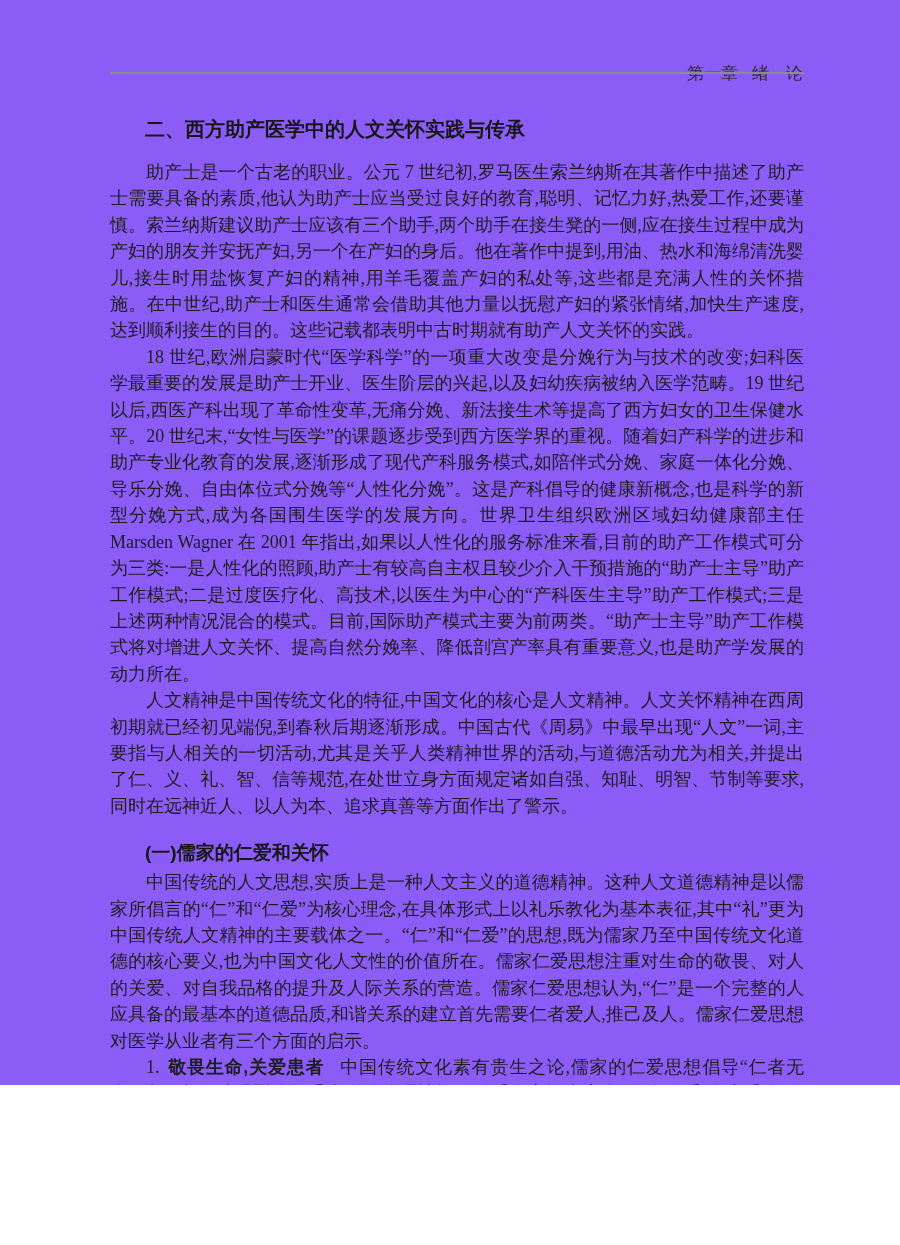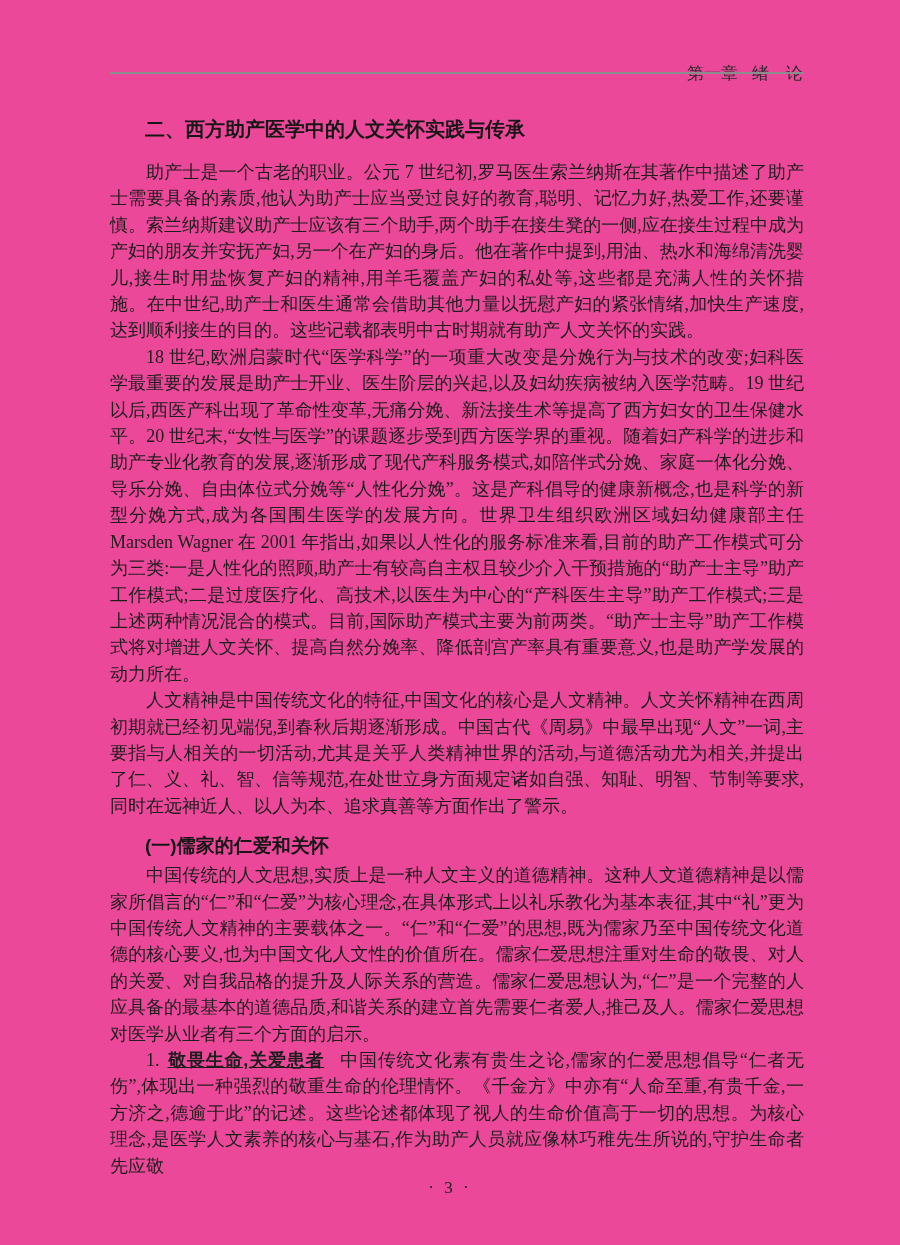--- a/index.html
+++ b/index.html
@@ -1,20 +1,20 @@
 <!DOCTYPE html>
 <html><head>
 <meta charset="utf-8">
 <style>
   html, body { margin: 0; padding: 0; background: #ffffff; }
   .page {
     position: relative;
     width: 900px;
-    height: 1245px;
-    background: #ec4899;
+    height: 1085px;
+    background: #8b5cf6;
     overflow: hidden;
     font-family: "Liberation Serif", "DejaVu Serif", serif;
     color: #1d1d1d;
   }
   .running-head {
     position: absolute;
     top: 42px;
     right: 97px;
     font-size: 17px;
     color: #2b2b2b;
@@ -51,28 +51,27 @@
     text-indent: 2em;
     margin: 0;
     color: #1d1d1d;
   }
   .sub-heading {
     font-family: "Liberation Sans", "DejaVu Sans", sans-serif;
     font-weight: 700;
     font-size: 19px;
     line-height: 25px;
     color: #161616;
-    margin: 14px 0 4px 35px;
+    margin: 21px 0 4px 35px;
   }
   .item-num { margin-right: 8px; }
   .item-lead {
     font-family: "Liberation Sans", "DejaVu Sans", sans-serif;
     font-weight: 700;
     margin-right: 16px;
-    text-decoration: underline;
   }
   .footer {
     position: absolute;
     left: 0;
     right: 0;
     top: 1178px;
     text-align: center;
     font-size: 17px;
     color: #222222;
     letter-spacing: 3px;

